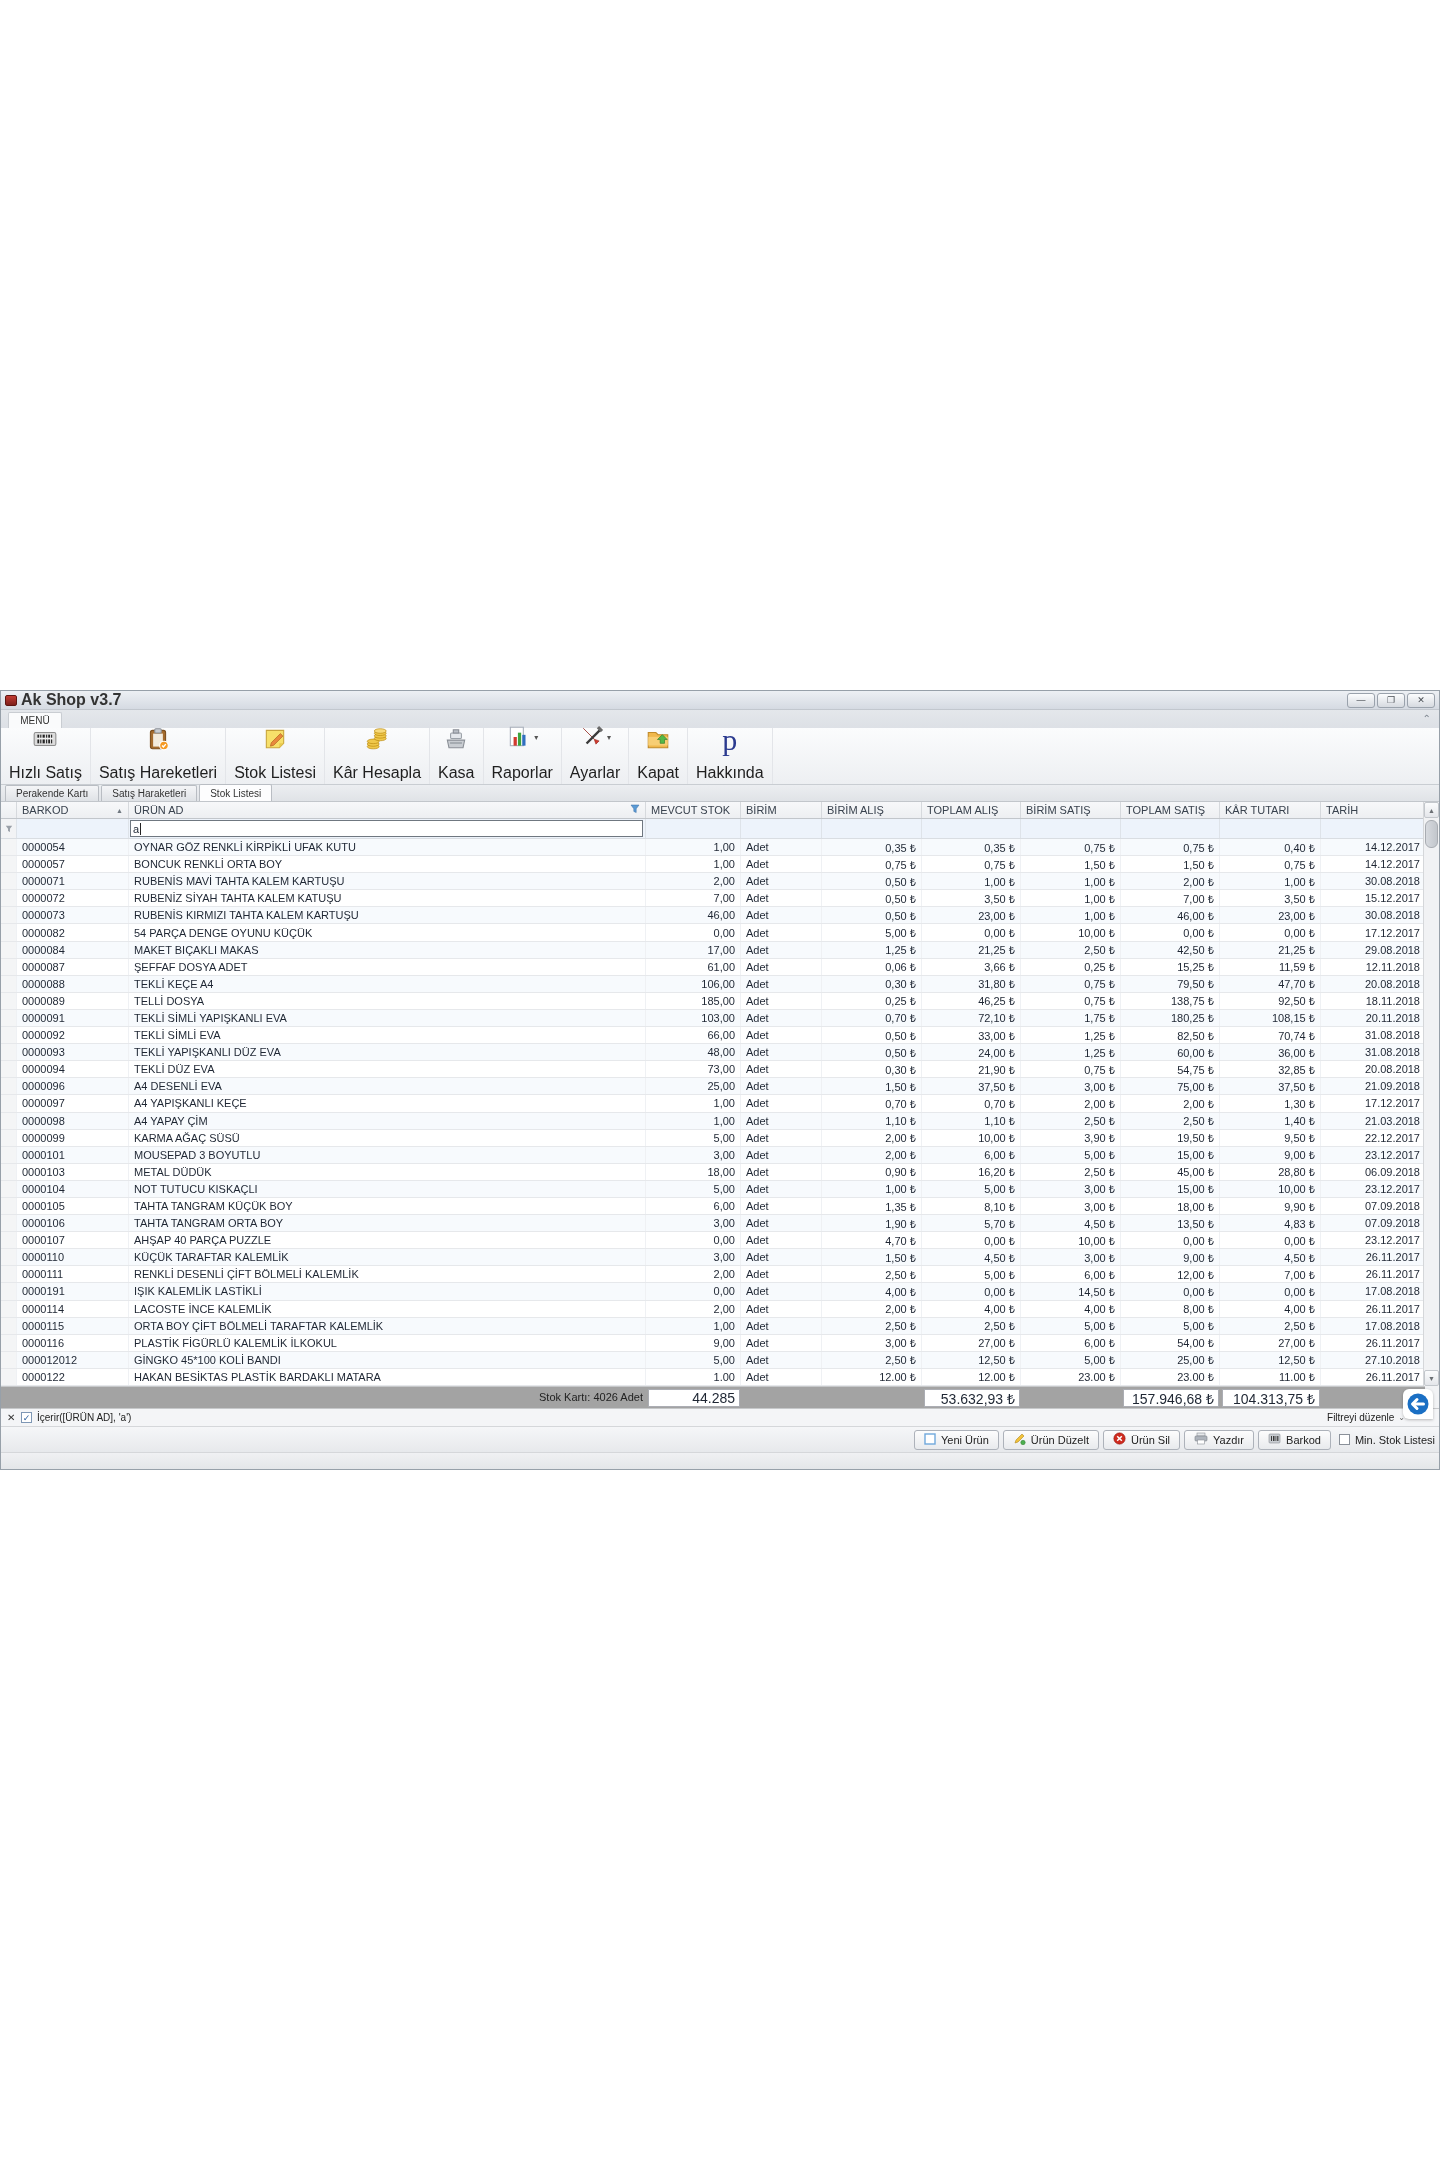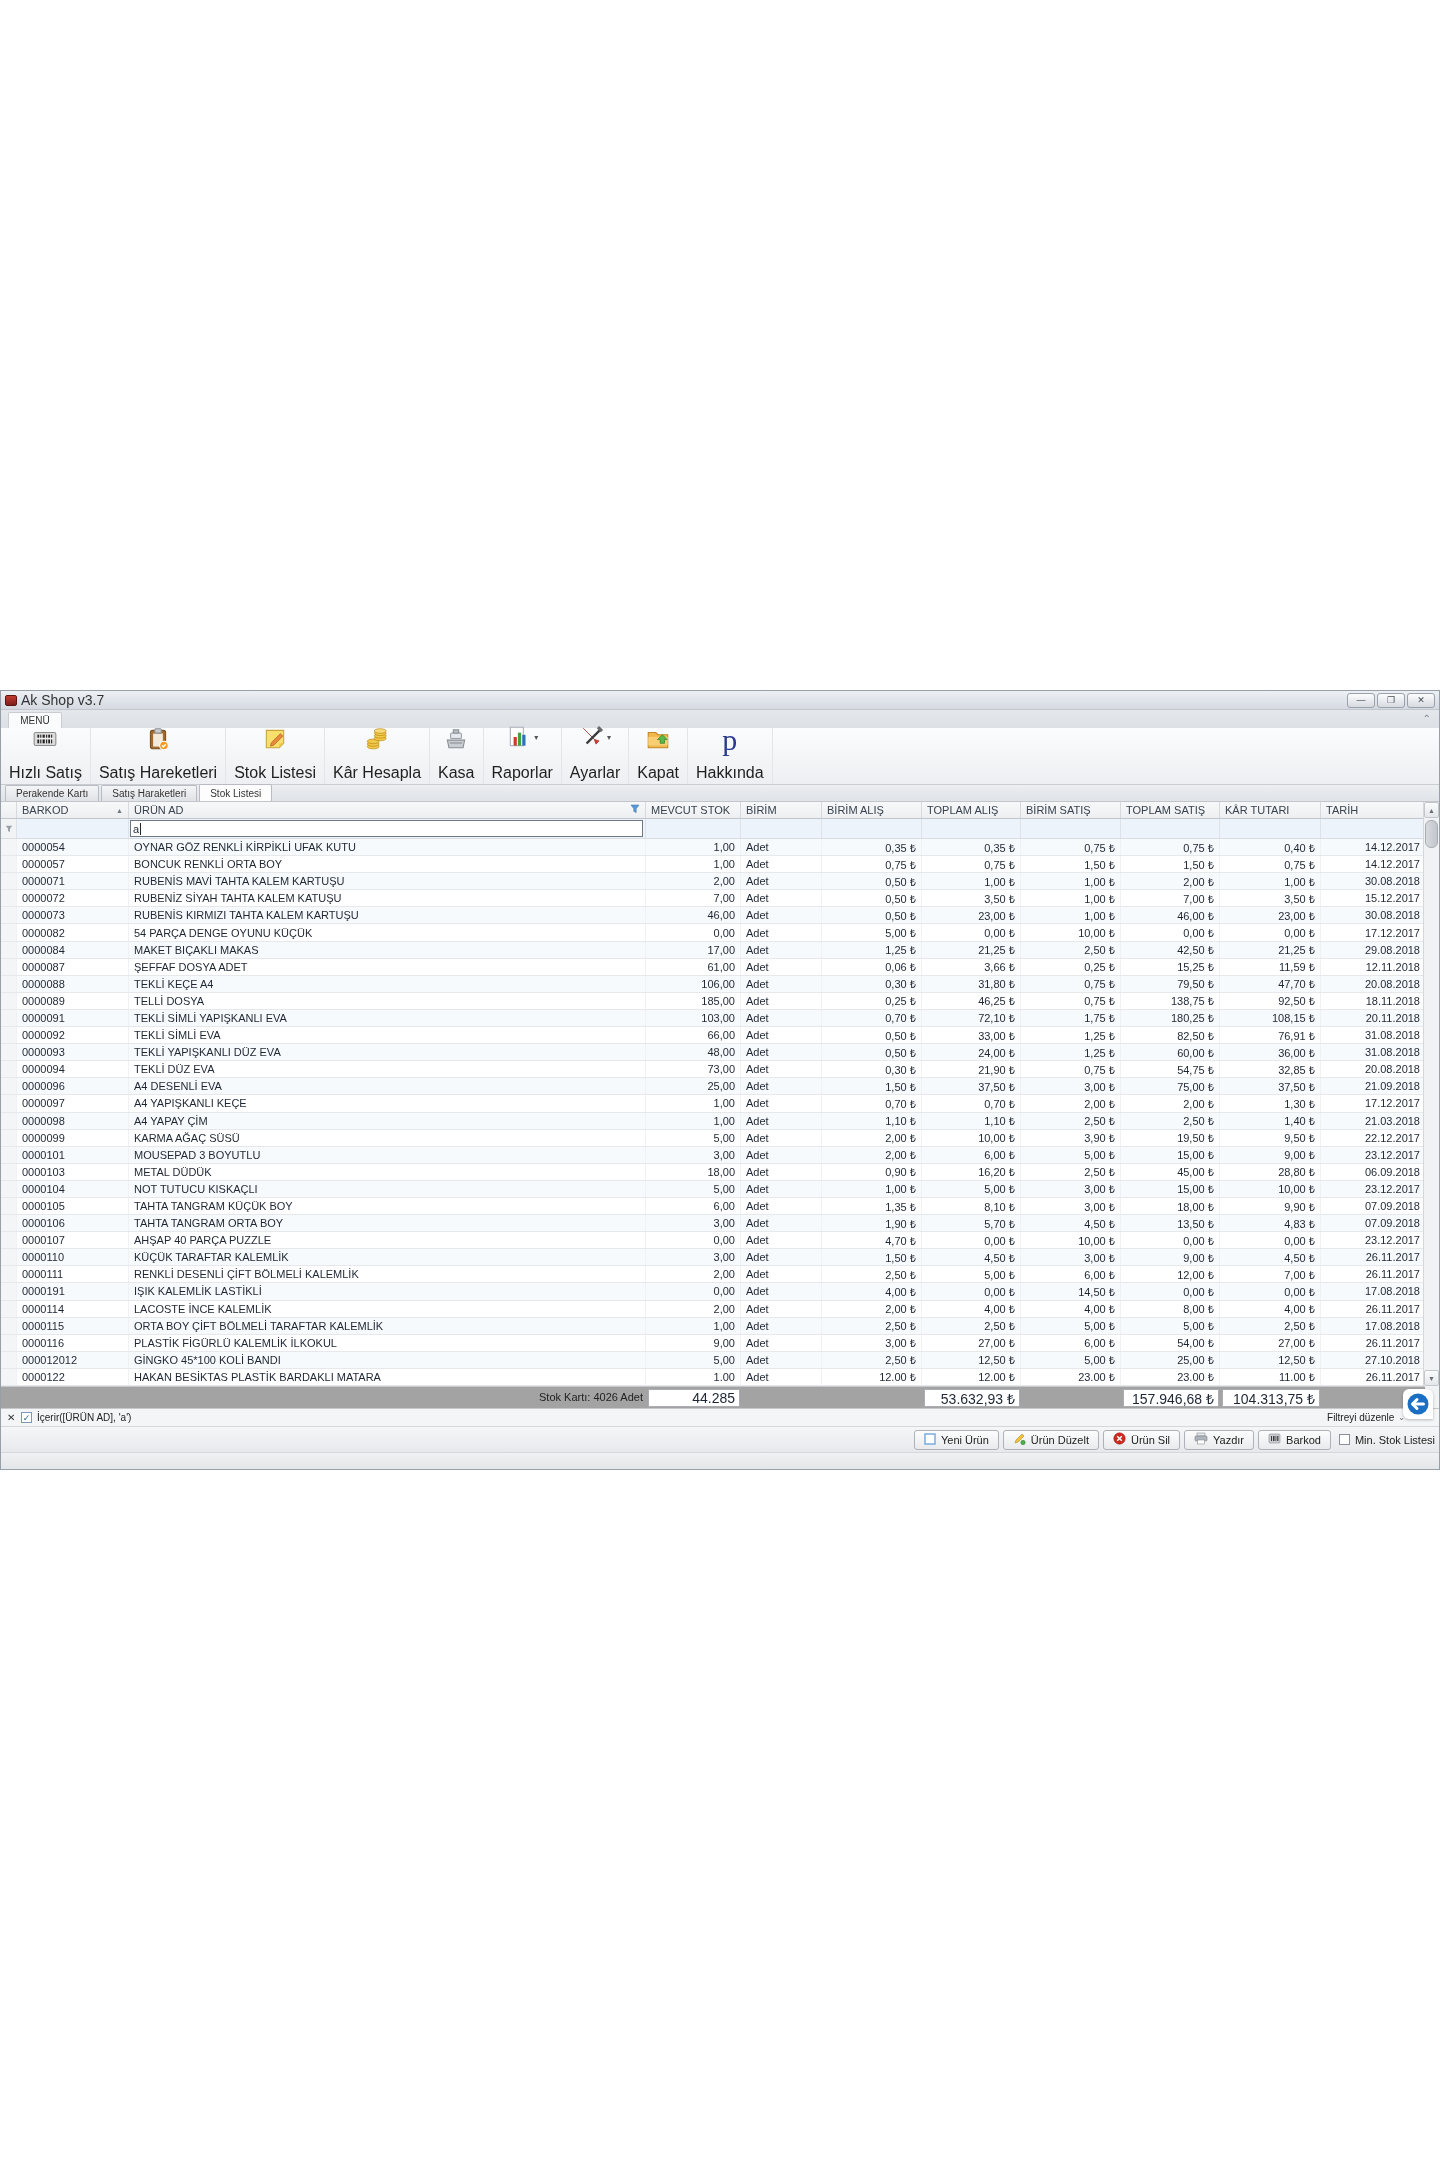--- a/index.html
+++ b/index.html
@@ -5,21 +5,21 @@
   * { box-sizing: border-box; margin: 0; padding: 0; }
   html,body { width:1440px; height:2160px; background:#fff; font-family:"Liberation Sans",sans-serif; }
   .app-window{ position:absolute; left:0; top:690px; width:1440px; height:780px;
     border:1px solid #97A0A9; background:#F2F3F5; overflow:visible; }
 
   
   .titlebar{ position:absolute; left:0; top:0; width:100%; height:19px;
     background:linear-gradient(#EDF0F4,#D5DAE2); border-bottom:1px solid #C2C7CE;
     display:flex; align-items:center; padding:0 4px; }
   .app-icon{ width:12px; height:11px; background:linear-gradient(#C23B33,#7E1F1A); border:1px solid #5E1511; border-radius:2px; margin-right:4px; }
-  .title-text{ font-size:14px; font-weight:normal; color:#333; }
+  .title-text{ font-size:16px; font-weight:bold; color:#333; }
   .win-controls{ margin-left:auto; display:flex; gap:2px; }
   .win-btn{ width:28px; height:15px; border:1px solid #9AA2AC; border-radius:3px;
     background:linear-gradient(#FCFDFE,#D6DAE0); font-size:9px; color:#4A4F55;
     display:flex; align-items:center; justify-content:center; line-height:1; }
 
   
   .menustrip{ position:absolute; left:0; top:19px; width:100%; height:28px;
     background:linear-gradient(#E4E7EB,#D9DDE3); border-bottom:1px solid #C9CDD2; }
   .menu-tab{ position:absolute; left:7px; top:2px; width:54px; height:16px; background:#FAFBFC;
     border:1px solid #C9CDD2; border-bottom:none; border-radius:2px 2px 0 0;
@@ -470,21 +470,21 @@
     <div class="grid-row">
       <div class="cell ind col-ind"></div>
       <div class="cell col-barkod">0000092</div>
       <div class="cell col-urun">TEKLİ SİMLİ EVA</div>
       <div class="cell num col-mevcut">66,00</div>
       <div class="cell col-birim">Adet</div>
       <div class="cell num col-balis">0,50 ₺</div>
       <div class="cell num col-talis">33,00 ₺</div>
       <div class="cell num col-bsatis">1,25 ₺</div>
       <div class="cell num col-tsatis">82,50 ₺</div>
-      <div class="cell num col-kar">76,91 ₺</div>
+      <div class="cell num col-kar">70,74 ₺</div>
       <div class="cell num col-tarih" style="border-right:none;">31.08.2018</div>
     </div>
 
     <div class="grid-row">
       <div class="cell ind col-ind"></div>
       <div class="cell col-barkod">0000093</div>
       <div class="cell col-urun">TEKLİ YAPIŞKANLI DÜZ EVA</div>
       <div class="cell num col-mevcut">48,00</div>
       <div class="cell col-birim">Adet</div>
       <div class="cell num col-balis">0,50 ₺</div>

